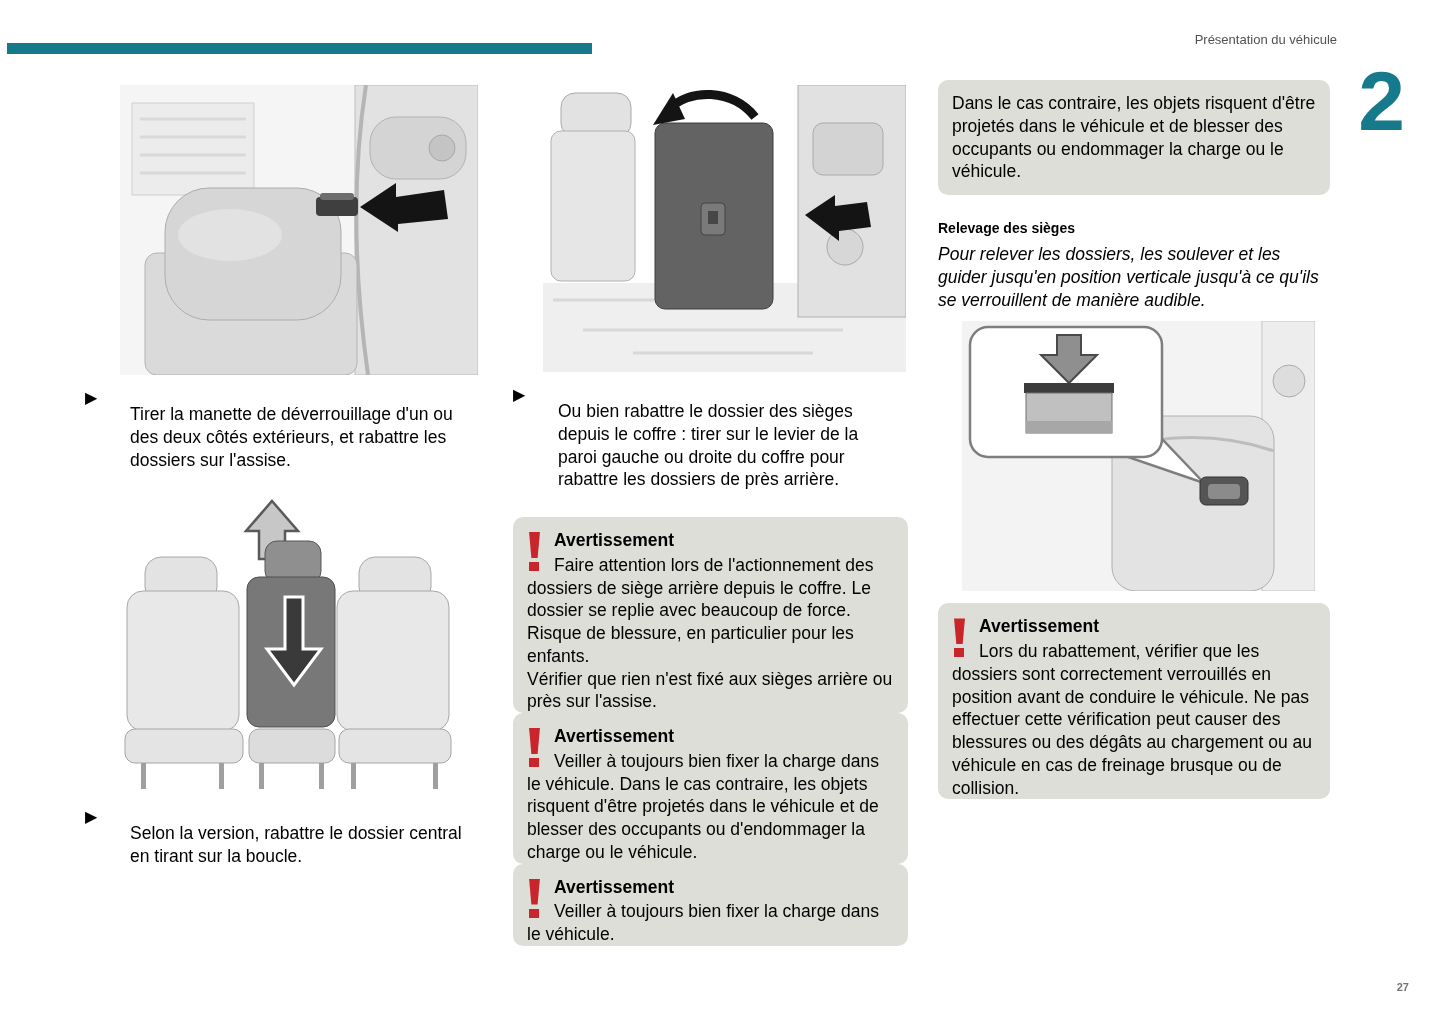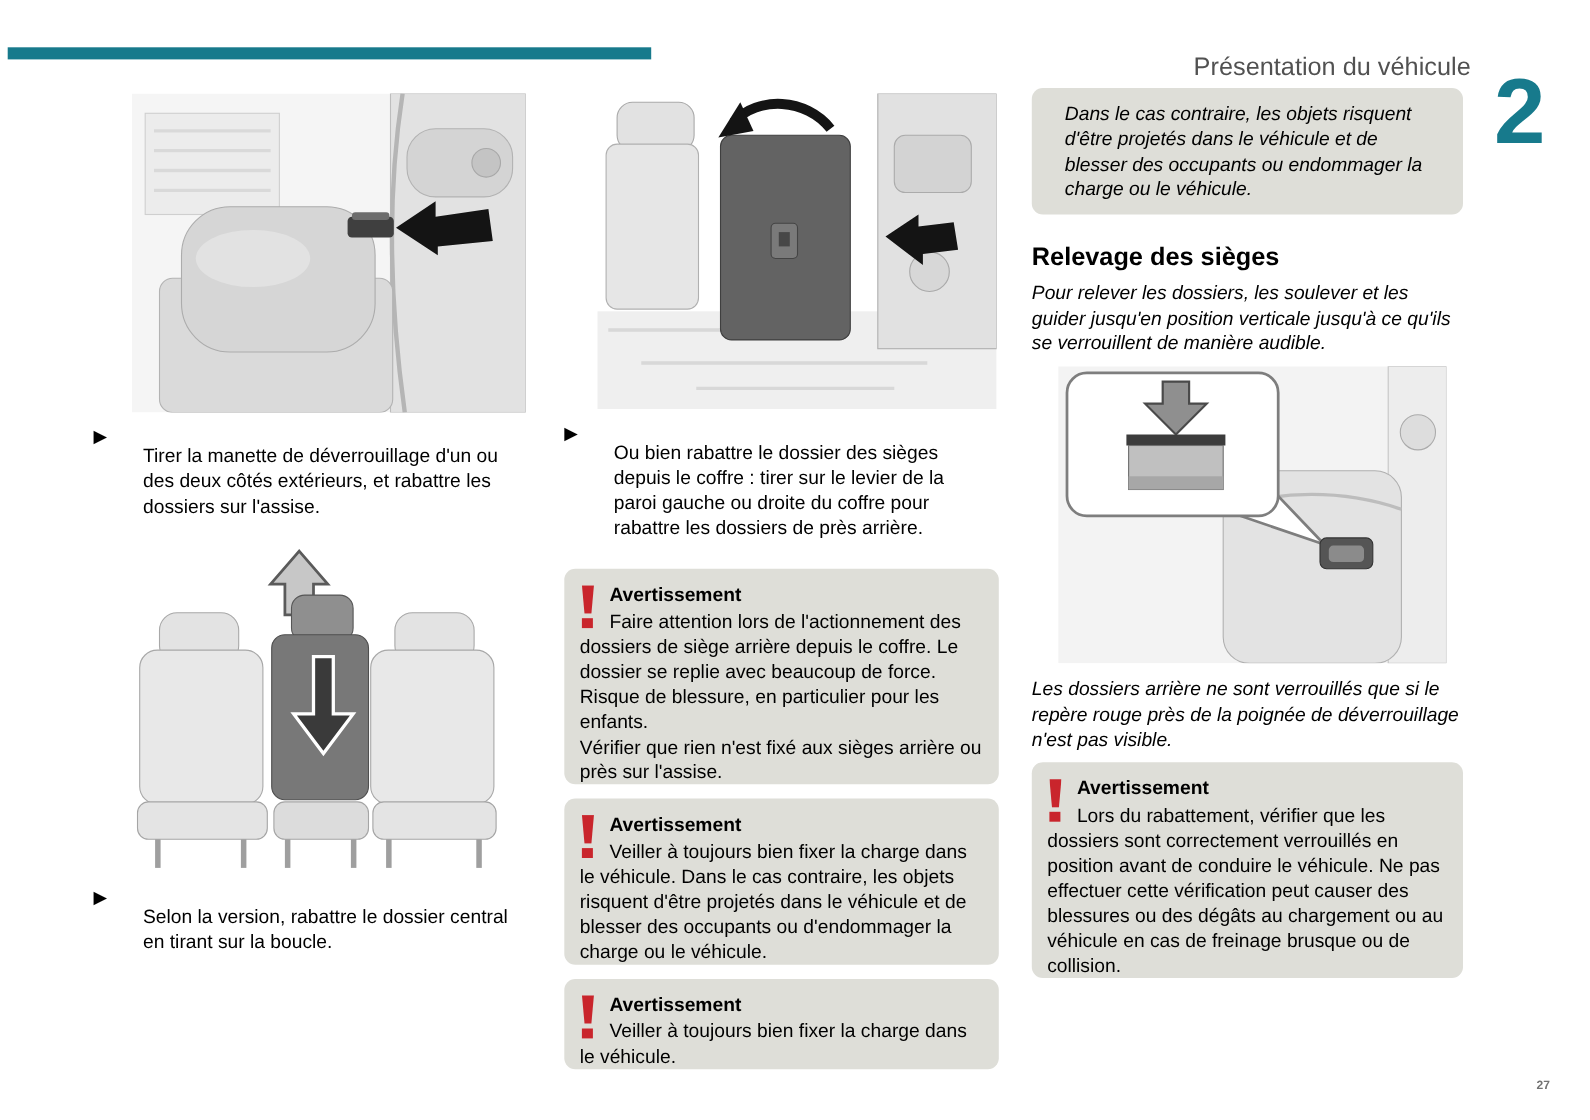--- a/index.html
+++ b/index.html
@@ -4,51 +4,51 @@
 <style>
   *{box-sizing:border-box;}
   html,body{margin:0;padding:0;}
   body{
     width:1445px;height:1018px;position:relative;overflow:hidden;
     background:#ffffff;color:#000;
     font-family:"Liberation Sans","DejaVu Sans",sans-serif;
     font-size:17.5px;line-height:1.3;
   }
   .topbar{position:absolute;left:7px;top:43px;width:585px;height:11px;background:var(--teal,#177a8c);}
-  .header-title{position:absolute;top:46px;right:108px;font-size:23px;color:var(--header-gray,#515151);}
+  .header-title{position:absolute;top:32px;right:108px;font-size:13px;color:var(--header-gray,#515151);}
   .chapter-num{position:absolute;top:62px;right:40px;font-size:84px;line-height:.95;font-weight:700;color:var(--teal,#177a8c);}
   .page-num{position:absolute;right:36px;bottom:24px;font-size:11px;font-weight:700;color:#737373;}
 
   .col{position:absolute;top:80px;width:395px;}
   .col-left{left:85px;}
   .col-mid{left:513px;}
   .col-right{left:938px;width:392px;}
 
   figure{margin:0;}
   .illus svg{display:block;}
   .fig1{margin:5px 0 12px 35px;}
   .fig2{margin:6px 0 14px 12px;}
   .fig3{margin:5px 0 12px 30px;}
   .fig4{margin:10px 0 12px 24px;}
 
   .bullet-item{display:flex;gap:9px;margin:0 0 10px 0;}
   .tri{flex:0 0 20px;font-size:16px;line-height:1.42;color:#000;}
   .b-text{margin:16px;}
 
-  .warning{background:var(--warn-bg,#deded8);border-radius:10px;padding:12px 14px 0 14px;margin-bottom:13px;overflow:hidden;}
+  .warning{background:var(--warn-bg,#deded8);border-radius:10px;padding:12px 14px 0 14px;overflow:hidden;}
   .excl{float:left;width:15px;height:40px;margin:3px 11px 2px 1px;}
   .excl::before{content:"";display:block;width:13px;height:26px;background:var(--warn-red,#c9252c);
     clip-path:polygon(8% 0,92% 0,74% 100%,26% 100%);}
   .excl::after{content:"";display:block;width:10px;height:9px;background:var(--warn-red,#c9252c);margin:4px 0 0 1px;}
   .w-title{margin:0;font-size:17.5px;font-weight:700;}
   .w-body{margin:2px 0 0 0;white-space:pre-line;}
 
-  .cont-box{background:var(--warn-bg,#deded8);border-radius:10px;padding:12px 30px;margin-bottom:6px;font-style:italic;}
+  .cont-box{background:var(--warn-bg,#deded8);border-radius:10px;padding:12px 14px;margin-bottom:6px;}
   .cont-box p{margin:0;}
-  .section-heading{margin:24px 0 6px 0;font-size:23px;font-weight:700;}
+  .section-heading{margin:24px 0 6px 0;font-size:14px;font-weight:700;}
   .para{margin:0 0 10px 0;font-style:italic;}
 </style>
 </head>
 <body>
 
 <div class="topbar"></div>
 <div class="header-title">Présentation du véhicule</div>
 <div class="chapter-num">2</div>
 
 <div class="col col-left">
@@ -170,21 +170,20 @@
       <rect x="8" y="6" width="192" height="130" rx="18" fill="#ffffff" stroke="#7e7e7e" stroke-width="2.5"></rect>
       <polygon points="95,14 119,14 119,34 135,34 107,62 79,34 95,34" fill="#8f8f8f" stroke="#4a4a4a" stroke-width="2"></polygon>
       <rect x="62" y="62" width="90" height="10" fill="#3c3c3c"></rect>
       <rect x="64" y="72" width="86" height="40" fill="#c0c0c0" stroke="#6f6f6f"></rect>
       <rect x="64" y="100" width="86" height="12" fill="#a7a7a7"></rect>
       <rect x="238" y="156" width="48" height="28" rx="6" fill="#555555" stroke="#333333"></rect>
       <rect x="246" y="163" width="32" height="15" rx="4" fill="#8b8b8b"></rect>
     </svg>
   </figure>
 
-  <p class="para">Les dossiers arrière ne sont verrouillés que si le repère rouge près de la poignée de déverrouillage n'est pas visible.</p>
 
   <aside class="warning">
     <span class="excl"></span>
     <h3 class="w-title">Avertissement</h3>
     <p class="w-body">Lors du rabattement, vérifier que les dossiers sont correctement verrouillés en position avant de conduire le véhicule. Ne pas effectuer cette vérification peut causer des blessures ou des dégâts au chargement ou au véhicule en cas de freinage brusque ou de collision.</p>
   </aside>
 </div>
 
 <div class="page-num">27</div>
 

